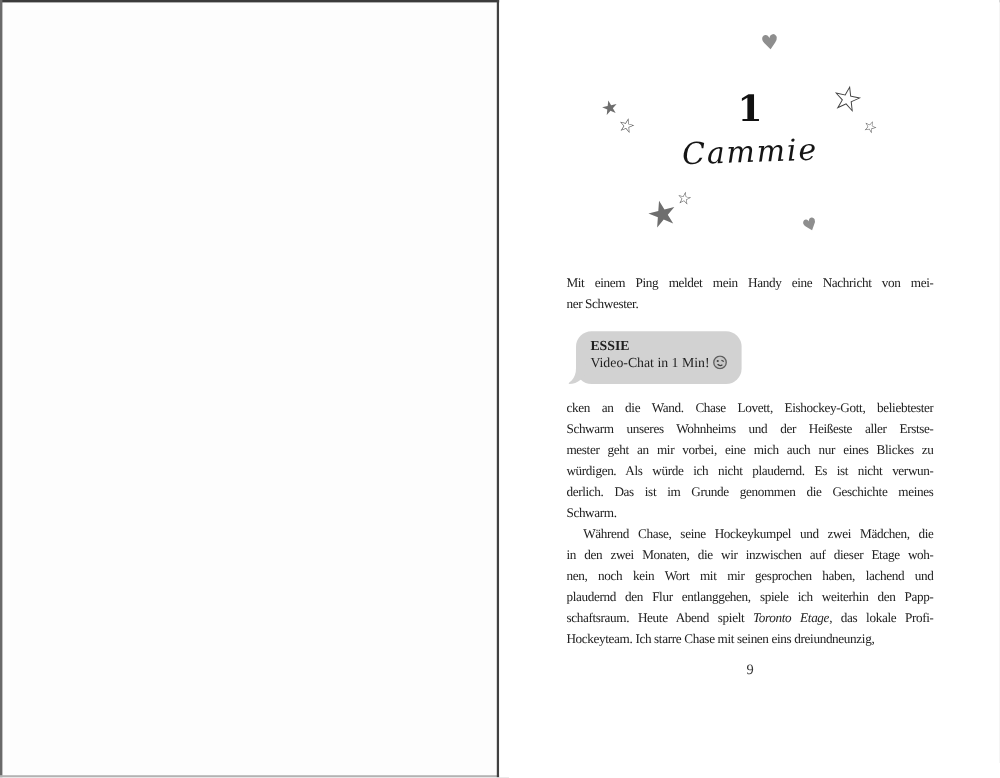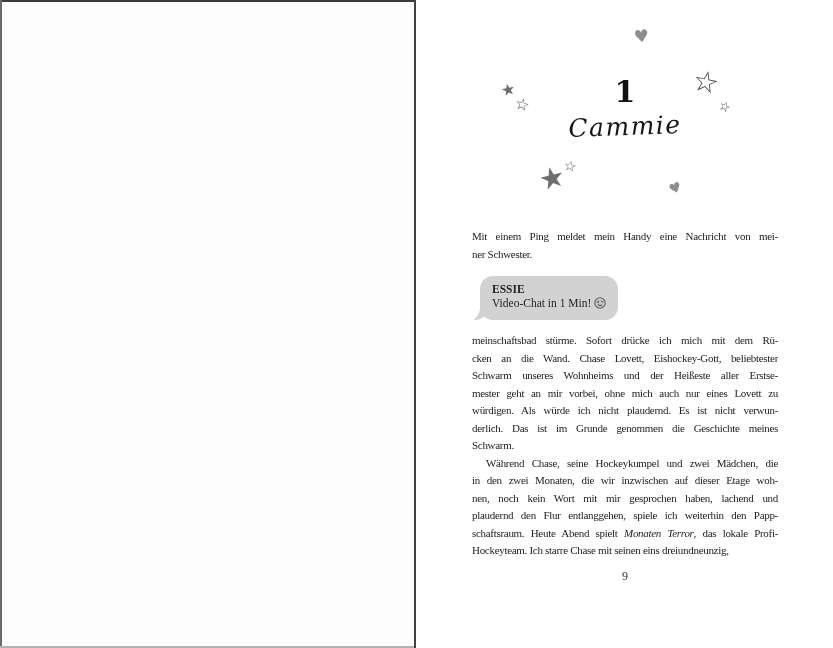--- a/index.html
+++ b/index.html
@@ -93,35 +93,34 @@
         <div class="sender">ESSIE</div>
         <div class="msg"><span>Video-Chat in 1 Min!</span><span class="emoji"><svg width="12" height="12" viewBox="0 0 12 12">
                 <circle cx="6" cy="6" r="5.2" fill="#c6c6c6" stroke="#5e5e5e" stroke-width="1.1"></circle>
                 <circle cx="4.1" cy="4.8" r="0.9" fill="#3c3c3c"></circle>
                 <path d="M7.2 4.2 l2 1" stroke="#3c3c3c" stroke-width="1" fill="none"></path>
                 <path d="M4 7.6 q2 1.8 4 0.4" stroke="#3c3c3c" stroke-width="1" fill="none"></path>
               </svg></span></div>
       </div>
 
       <div class="para body1">
-          <div class="line">meinschaftsbad stürme. Sofort drücke ich mich mit dem Rü-</div>
           <div class="line">cken an die Wand. Chase Lovett, Eishockey-Gott, beliebtester</div>
           <div class="line">Schwarm unseres Wohnheims und der Heißeste aller Erstse-</div>
-          <div class="line">mester geht an mir vorbei, ohne mich auch nur eines Lovett zu</div>
+          <div class="line">mester geht an mir vorbei, eine mich auch nur eines Blickes zu</div>
           <div class="line">würdigen. Als würde ich nicht plaudernd. Es ist nicht verwun-</div>
           <div class="line">derlich. Das ist im Grunde genommen die Geschichte meines</div>
           <div class="line last">Schwarm.</div>
         </div>
 
       <div class="para indent">
           <div class="line">Während Chase, seine Hockeykumpel und zwei Mädchen, die</div>
           <div class="line">in den zwei Monaten, die wir inzwischen auf dieser Etage woh-</div>
           <div class="line">nen, noch kein Wort mit mir gesprochen haben, lachend und</div>
           <div class="line">plaudernd den Flur entlanggehen, spiele ich weiterhin den Papp-</div>
-          <div class="line">schaftsraum. Heute Abend spielt <i>Monaten Terror</i>, das lokale Profi-</div>
+          <div class="line">schaftsraum. Heute Abend spielt <i>Toronto Etage</i>, das lokale Profi-</div>
           <div class="line last">Hockeyteam. Ich starre Chase mit seinen eins dreiundneunzig,</div>
         </div>
 
       <div class="pagenum">9</div>
     </div>
 
   </div>
 </div>
 
 </body></html>

